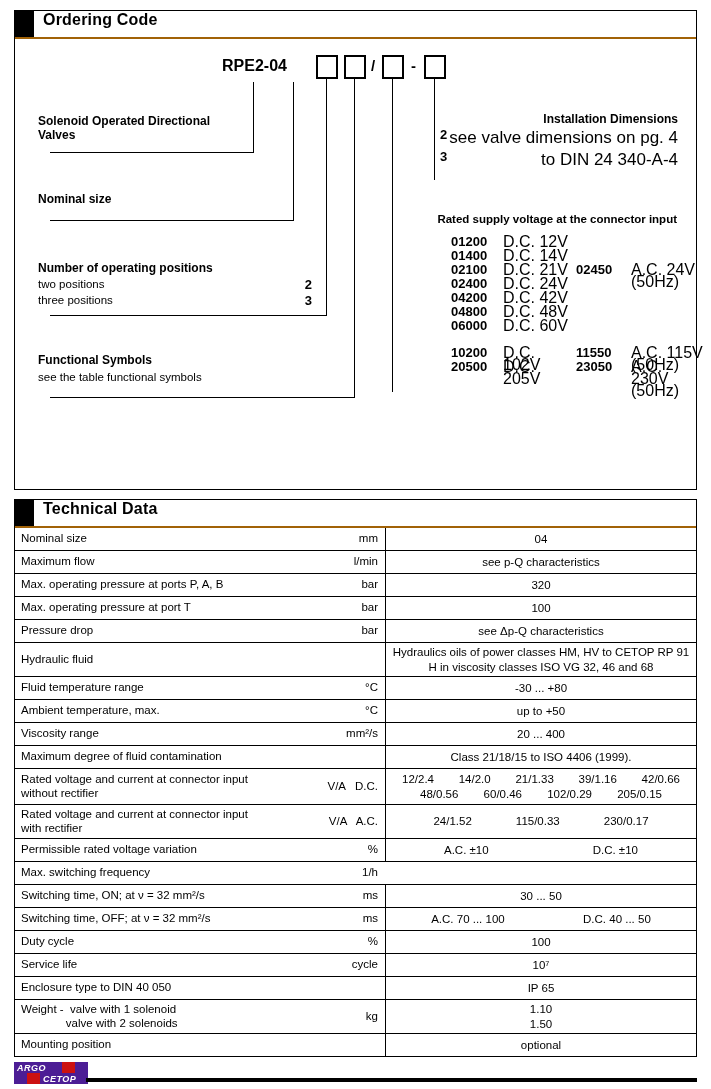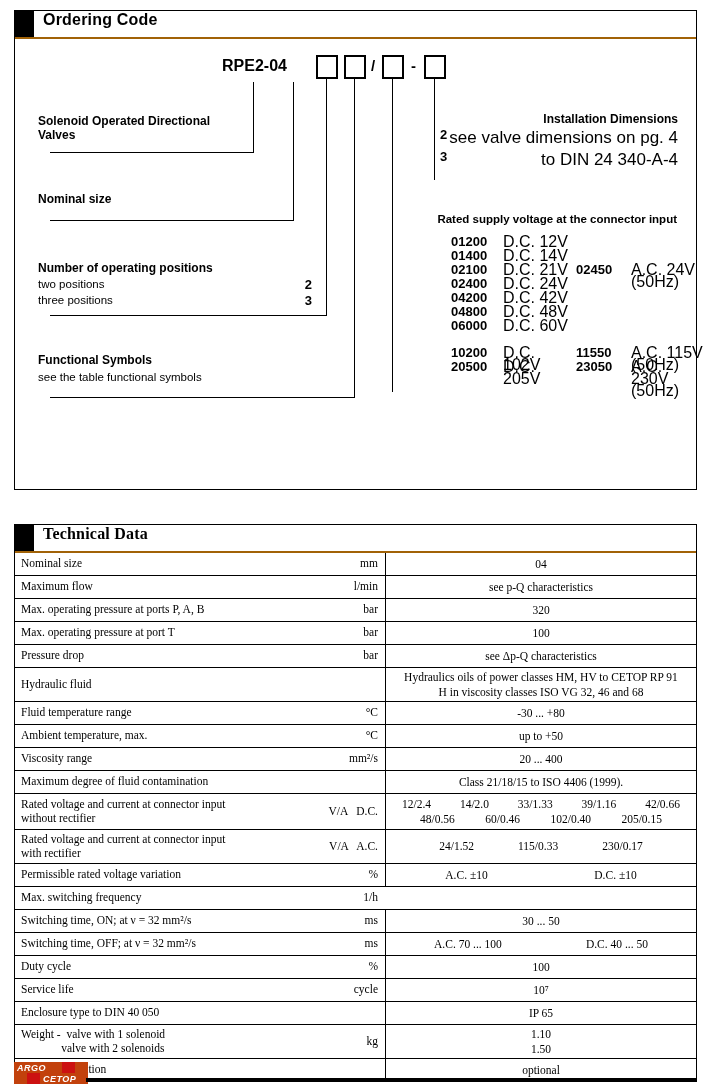--- a/index.html
+++ b/index.html
@@ -2,21 +2,21 @@
 <html><head>
 <meta charset="utf-8">
 <style>
   html,body{margin:0;padding:0;background:#e8e8e8;}
   .page{position:relative;width:711px;height:1089px;background:#ffffff;
         font-family:"Liberation Sans",sans-serif;color:#000;overflow:hidden;}
 
   
   .sec{position:absolute;left:14px;width:681px;border:1px solid #000;background:#fff;}
   .sec-ordering{top:10px;height:478px;}
-  .sec-technical{top:524px;font-family:Liberation Serif, serif;}
+  .sec-technical{top:499px;}
   .band{height:26px;border-bottom:2px solid #a16207;display:flex;}
   .band .tab{width:19px;height:100%;background:#000;flex:0 0 auto;}
   .band .title{font-size:16px;font-weight:bold;margin-left:9px;letter-spacing:.2px;}
 
   
   .obody{position:relative;height:451px;font-size:11.5px;}
   .code-text{position:absolute;left:207px;top:18px;font-size:16px;font-weight:bold;}
   .code-box{position:absolute;top:16px;width:18px;height:20px;border:2px solid #000;background:#fff;}
   .sep{position:absolute;top:18px;font-size:15px;font-weight:bold;}
   .vline{position:absolute;width:1px;background:#000;}
@@ -50,21 +50,21 @@
   .c-val{border-left:1px solid #000;align-self:stretch;display:flex;align-items:center;
          justify-content:center;text-align:center;white-space:pre-wrap;line-height:14.5px;padding:2px 6px;}
   .c-val-col{flex-direction:column;padding:3px 16px;}
   .val-line{display:flex;width:100%;justify-content:space-between;line-height:14.5px;}
   .val-center{display:flex;width:100%;justify-content:center;gap:44px;line-height:14.5px;}
   .val-split{display:flex;width:100%;justify-content:space-around;line-height:14.5px;}
 
   
   .logo{position:absolute;left:14px;top:1062px;width:74px;}
   .logo-row{display:flex;height:11px;}
-  .lg-black{background:#c2410c;color:#fff;font-weight:bold;font-style:italic;font-size:9px;
+  .lg-black{background:#4c1d95;color:#fff;font-weight:bold;font-style:italic;font-size:9px;
             display:flex;align-items:center;padding:0 3px;letter-spacing:.5px;}
   .lg-red{background:#cc1111;}
   .bottom-rule{position:absolute;left:86px;top:1078px;width:611px;height:4px;background:#000;}
 </style>
 </head>
 <body>
 
 <div class="page">
 
   <div class="sec sec-ordering">
@@ -250,28 +250,28 @@
       </div>
 
       <div class="t-row">
         <div class="c-param">Rated voltage and current at connector input
 without rectifier</div>
         <div class="c-unit">V/A   D.C.</div>
         <div class="c-val c-val-col">
           <div class="val-line">
             <span>12/2.4</span>
             <span>14/2.0</span>
-            <span>33/1.33</span>
+            <span>21/1.33</span>
             <span>39/1.16</span>
             <span>42/0.66</span>
           </div>
           <div class="val-line" style="padding:0 18px;box-sizing:border-box;">
             <span>48/0.56</span>
             <span>60/0.46</span>
-            <span>102/0.40</span>
+            <span>102/0.29</span>
             <span>205/0.15</span>
           </div>
         </div>
       </div>
 
       <div class="t-row">
         <div class="c-param">Rated voltage and current at connector input
 with rectifier</div>
         <div class="c-unit">V/A   A.C.</div>
         <div class="c-val">

